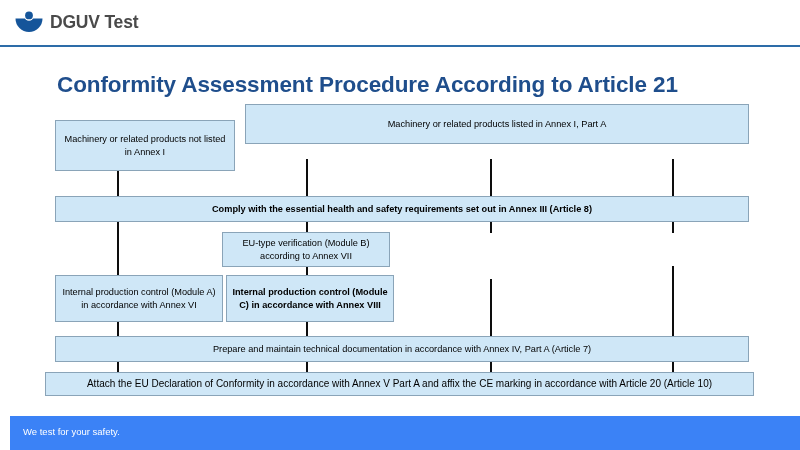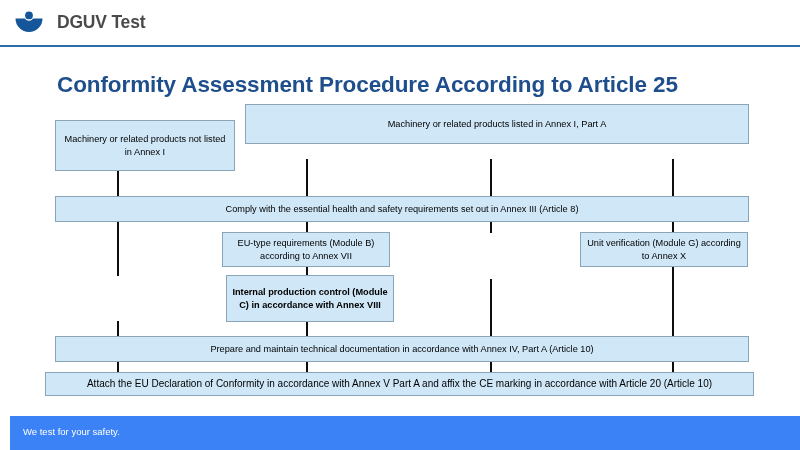--- a/index.html
+++ b/index.html
@@ -26,21 +26,21 @@
     left: 0; top: 0;
     width: 800px;
     height: 47px;
     background: #ffffff;
   }
   .logo-wrap {
     position: absolute;
     left: 14px; top: 11px;
     display: flex;
     align-items: center;
-    gap: 13px;
+    gap: 6px;
   }
   .logo-mark {
     position: relative;
     width: 30px;
     height: 22px;
   }
   .logo-mark svg { display: block; }
   .logo-text {
     font-size: 17.5px;
     font-weight: bold;
@@ -128,21 +128,21 @@
           <path d="M1.5 7.5 A13.5 13.5 0 0 0 28.5 7.5 Z" fill="#15559a"></path>
           <circle cx="15" cy="5.2" r="4.6" fill="#ffffff"></circle>
           <circle cx="15" cy="4.4" r="3.9" fill="#15559a"></circle>
         </svg>
       </span>
       <span class="logo-text">DGUV Test</span>
     </div>
     <div class="header-rule"></div>
   </div>
 
-  <div class="slide-title">Conformity Assessment Procedure According to Article 25</div>
+  <div class="slide-title">Conformity Assessment Procedure According to Article 21</div>
 
   <div class="diagram">
 
     <div class="conn" style="left:117px; top:170px;  height:28px;"></div>
     <div class="conn" style="left:117px; top:221px;  height:55px;"></div>
     <div class="conn" style="left:117px; top:321px;  height:17px;"></div>
 
     <div class="conn" style="left:306px; top:159px;  height:39px;"></div>
     <div class="conn" style="left:306px; top:221px;  height:12px;"></div>
     <div class="conn" style="left:306px; top:266px;  height:10px;"></div>
@@ -162,40 +162,40 @@
     <div class="conn" style="left:672px; top:361px; height:12px;"></div>
 
     <div class="box" style="left:55px; top:120px; width:180px; height:51px;">
       <span>Machinery or related products not listed in Annex I</span>
     </div>
 
     <div class="box" style="left:245px; top:104px; width:504px; height:40px;">
       <span>Machinery or related products listed in Annex I, Part A</span>
     </div>
 
-    <div class="box" style="left:55px; top:196px; width:694px; height:26px;">
+    <div class="box" style="left:55px; top:196px; width:694px; height:26px;font-weight:bold;">
       <span>Comply with the essential health and safety requirements set out in Annex III  (Article 8)</span>
     </div>
 
     <div class="box" style="left:222px; top:232px; width:168px; height:35px;">
-      <span>EU-type requirements (Module B) according to Annex VII</span>
-    </div>
-
-
-    <div class="box" style="left:580px; top:232px; width:168px; height:35px;">
-      <span>Unit verification (Module G) according to Annex X</span>
-    </div>
-
+      <span>EU-type verification (Module B) according to Annex VII</span>
+    </div>
+
+
+
+    <div class="box" style="left:55px; top:275px; width:168px; height:47px;">
+      <span>Internal production control (Module A) in accordance with Annex VI</span>
+    </div>
 
     <div class="box" style="left:226px; top:275px; width:168px; height:47px;font-weight:bold;">
       <span>Internal production control (Module C) in accordance with Annex VIII</span>
     </div>
 
     <div class="box" style="left:55px; top:336px; width:694px; height:26px;">
-      <span>Prepare and maintain technical documentation in accordance with Annex IV,  Part A (Article 10)</span>
+      <span>Prepare and maintain technical documentation in accordance with Annex IV,  Part A (Article 7)</span>
     </div>
 
     <div class="box" style="left:45px; top:372px; width:709px; height:24px; font-size:10px;">
       <span>Attach the EU Declaration of Conformity in accordance with Annex V Part A and affix the CE marking in accordance with Article 20 (Article 10)</span>
     </div>
 
   </div>
 
   <div class="footer">
     <div class="footer-text">We test for your safety.</div>

